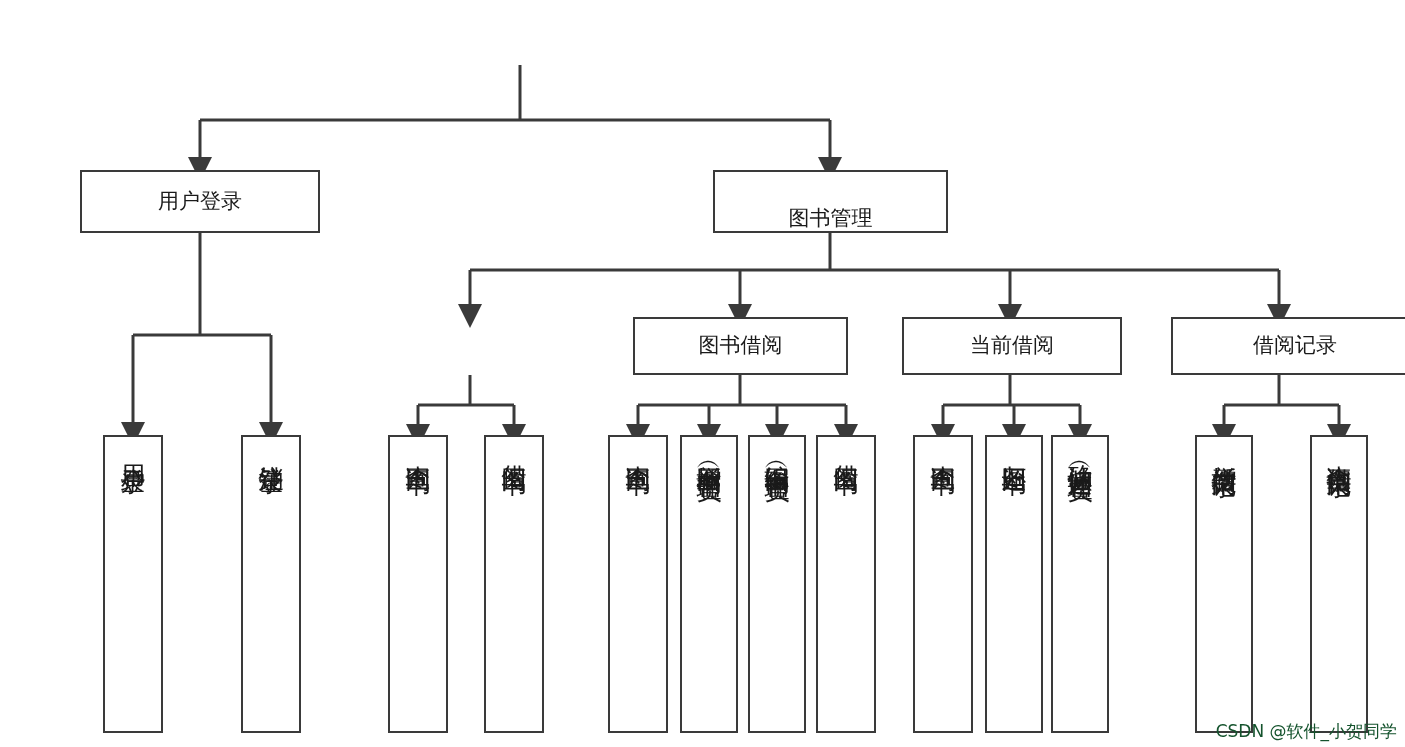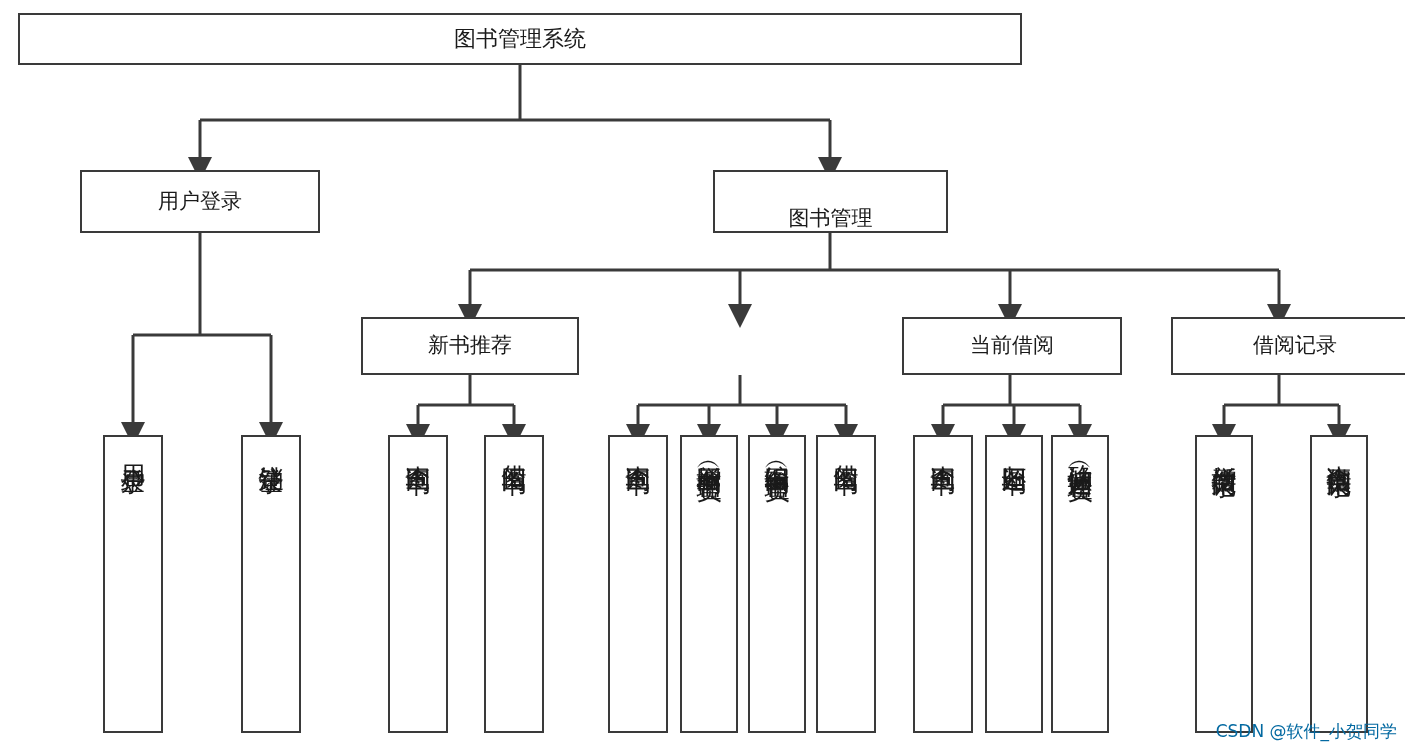--- a/index.html
+++ b/index.html
@@ -46,21 +46,21 @@
     line-height:1;
     white-space:nowrap;
   }
   .node.v.tall .label{font-size:25px;}
 
   #watermark{
     position:absolute;
     right:8px;
     bottom:4px;
     font-size:17px;
-    color:#0369a1;
+    color:#14532d;
     white-space:nowrap;
     user-select:none;
   }
 </style>
 </head>
 <body>
 
 <div id="diagram-root">
 
   <svg id="connectors" viewBox="0 0 1405 747" xmlns="http://www.w3.org/2000/svg">
@@ -107,33 +107,30 @@
       <path d="M1014,405 L1014,427" marker-end="url(#arrow)"></path>
       <path d="M1080,405 L1080,427" marker-end="url(#arrow)"></path>
 
       <path d="M1279,375 L1279,405"></path>
       <path d="M1224,405 L1339,405"></path>
       <path d="M1224,405 L1224,427" marker-end="url(#arrow)"></path>
       <path d="M1339,405 L1339,427" marker-end="url(#arrow)"></path>
     </g>
   </svg>
 
-  <div class="node h root" style="left:18px;top:13px;width:1004px;height:52px;">
-    <span class="label">图书管理系统</span>
-  </div>
 
   <div class="node h" style="left:80px;top:170px;width:240px;height:63px;">
     <span class="label">用户登录</span>
   </div>
   <div class="node h" style="left:713px;top:170px;width:235px;height:63px;align-items:flex-end;">
     <span class="label">图书管理</span>
   </div>
 
-  <div class="node h" style="left:361px;top:317px;width:218px;height:58px;">
-    <span class="label">新书推荐</span>
+  <div class="node h" style="left:633px;top:317px;width:215px;height:58px;">
+    <span class="label">图书借阅</span>
   </div>
   <div class="node h" style="left:902px;top:317px;width:220px;height:58px;">
     <span class="label">当前借阅</span>
   </div>
   <div class="node h" style="left:1171px;top:317px;width:248px;height:58px;">
     <span class="label">借阅记录</span>
   </div>
 
   <div class="node v" style="left:103px;top:435px;width:60px;height:298px;">
     <span class="label">用户登录</span>

